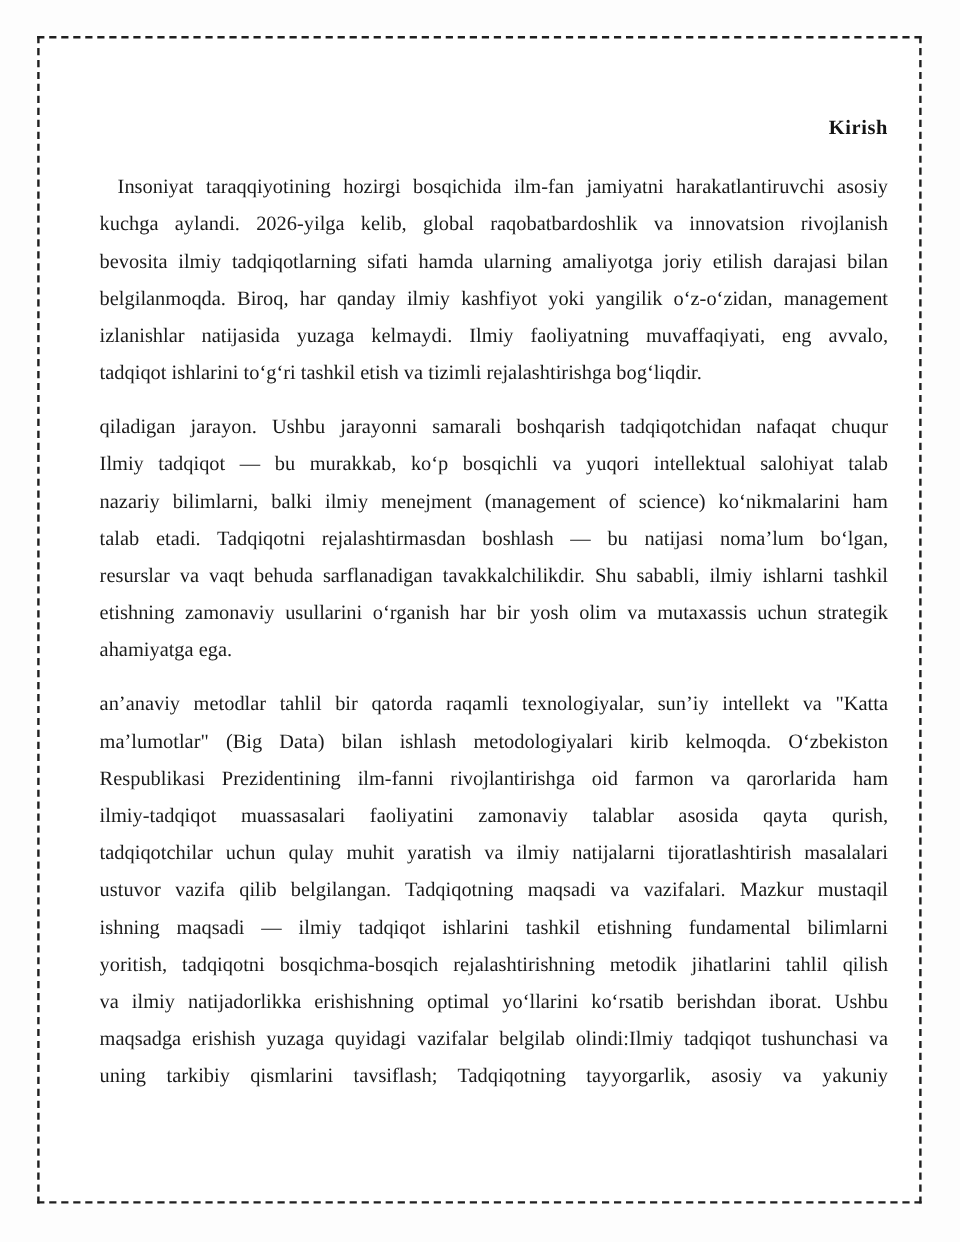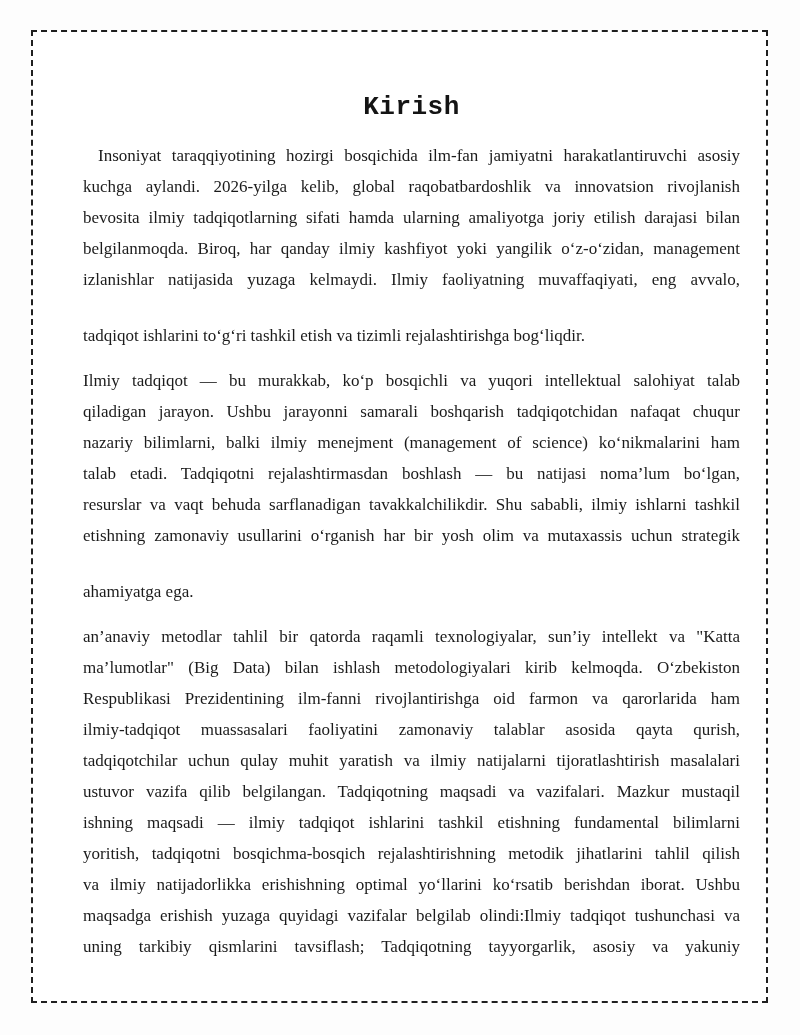--- a/index.html
+++ b/index.html
@@ -28,67 +28,65 @@
     position: absolute;
     left: 0;
     top: 0;
     right: 0;
     bottom: 0;
     padding: 57px 26px 0 50px;
     color: #1b1b1b;
   }
   .doc-title {
     margin: 0 0 15px 0;
-    font-size: 26px;
+    font-size: 17px;
     font-weight: bold;
     line-height: 36px;
-    text-align: center;
+    text-align: right;
     letter-spacing: 0.5px;
     color: #141414;
-    font-family: Liberation Mono, monospace;
   }
   .doc-body {
     font-size: 17px;
     line-height: 31px;
   }
   .paragraph {
     margin: 0 0 14px 0;
   }
   .paragraph:last-child {
     margin-bottom: 0;
   }
   .line {
     text-align: justify;
     text-align-last: justify;
     line-height: 31px;
     overflow: hidden;
   }
   .line.line-last {
     text-align-last: left;
-    margin-top: 25px;
   }
 </style>
 </head>
 <body>
 
 <div class="page-border" style="background: rgb(255, 255, 255); border-color: rgb(31, 31, 31);">
   <div class="page-content" style="color: rgb(27, 27, 27);">
     <h1 class="doc-title">Kirish</h1>
     <div class="doc-body">
         <div class="paragraph">
           <div class="line" style="text-indent: 15px;">Insoniyat taraqqiyotining hozirgi bosqichida ilm-fan jamiyatni harakatlantiruvchi asosiy</div>
           <div class="line">kuchga aylandi. 2026-yilga kelib, global raqobatbardoshlik va innovatsion rivojlanish</div>
           <div class="line">bevosita ilmiy tadqiqotlarning sifati hamda ularning amaliyotga joriy etilish darajasi bilan</div>
           <div class="line">belgilanmoqda. Biroq, har qanday ilmiy kashfiyot yoki yangilik o‘z-o‘zidan, management</div>
           <div class="line">izlanishlar natijasida yuzaga kelmaydi. Ilmiy faoliyatning muvaffaqiyati, eng avvalo,</div>
           <div class="line line-last">tadqiqot ishlarini to‘g‘ri tashkil etish va tizimli rejalashtirishga bog‘liqdir.</div>
         </div>
         <div class="paragraph">
+          <div class="line">qiladigan jarayon. Ushbu jarayonni samarali boshqarish tadqiqotchidan nafaqat chuqur</div>
           <div class="line">Ilmiy tadqiqot — bu murakkab, ko‘p bosqichli va yuqori intellektual salohiyat talab</div>
-          <div class="line">qiladigan jarayon. Ushbu jarayonni samarali boshqarish tadqiqotchidan nafaqat chuqur</div>
           <div class="line">nazariy bilimlarni, balki ilmiy menejment (management of science) ko‘nikmalarini ham</div>
           <div class="line">talab etadi. Tadqiqotni rejalashtirmasdan boshlash — bu natijasi noma’lum bo‘lgan,</div>
           <div class="line">resurslar va vaqt behuda sarflanadigan tavakkalchilikdir. Shu sababli, ilmiy ishlarni tashkil</div>
           <div class="line">etishning zamonaviy usullarini o‘rganish har bir yosh olim va mutaxassis uchun strategik</div>
           <div class="line line-last">ahamiyatga ega.</div>
         </div>
         <div class="paragraph">
           <div class="line">an’anaviy metodlar tahlil bir qatorda raqamli texnologiyalar, sun’iy intellekt va "Katta</div>
           <div class="line">ma’lumotlar" (Big Data) bilan ishlash metodologiyalari kirib kelmoqda. O‘zbekiston</div>
           <div class="line">Respublikasi Prezidentining ilm-fanni rivojlantirishga oid farmon va qarorlarida ham</div>

